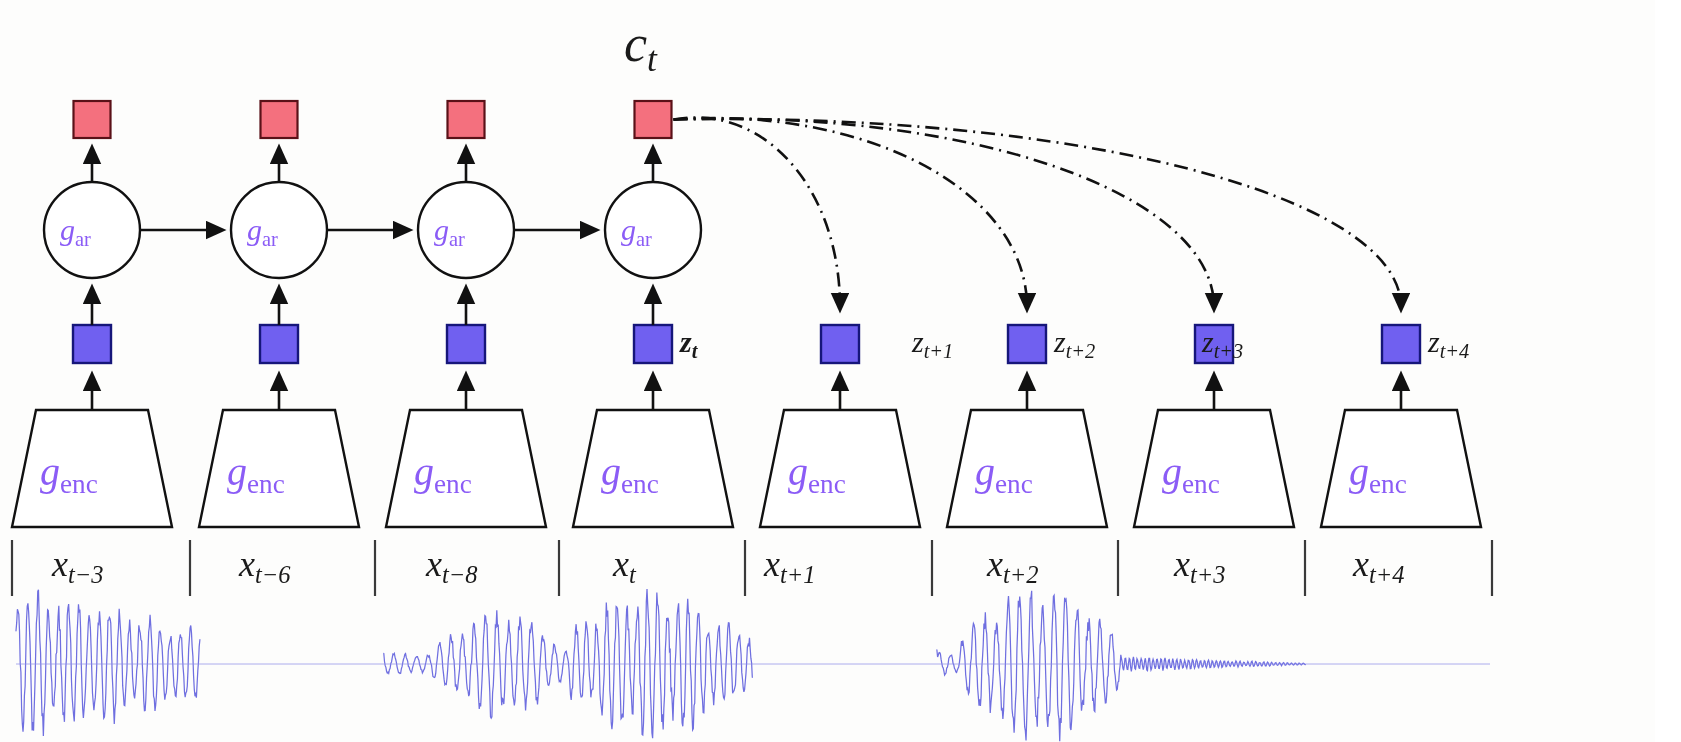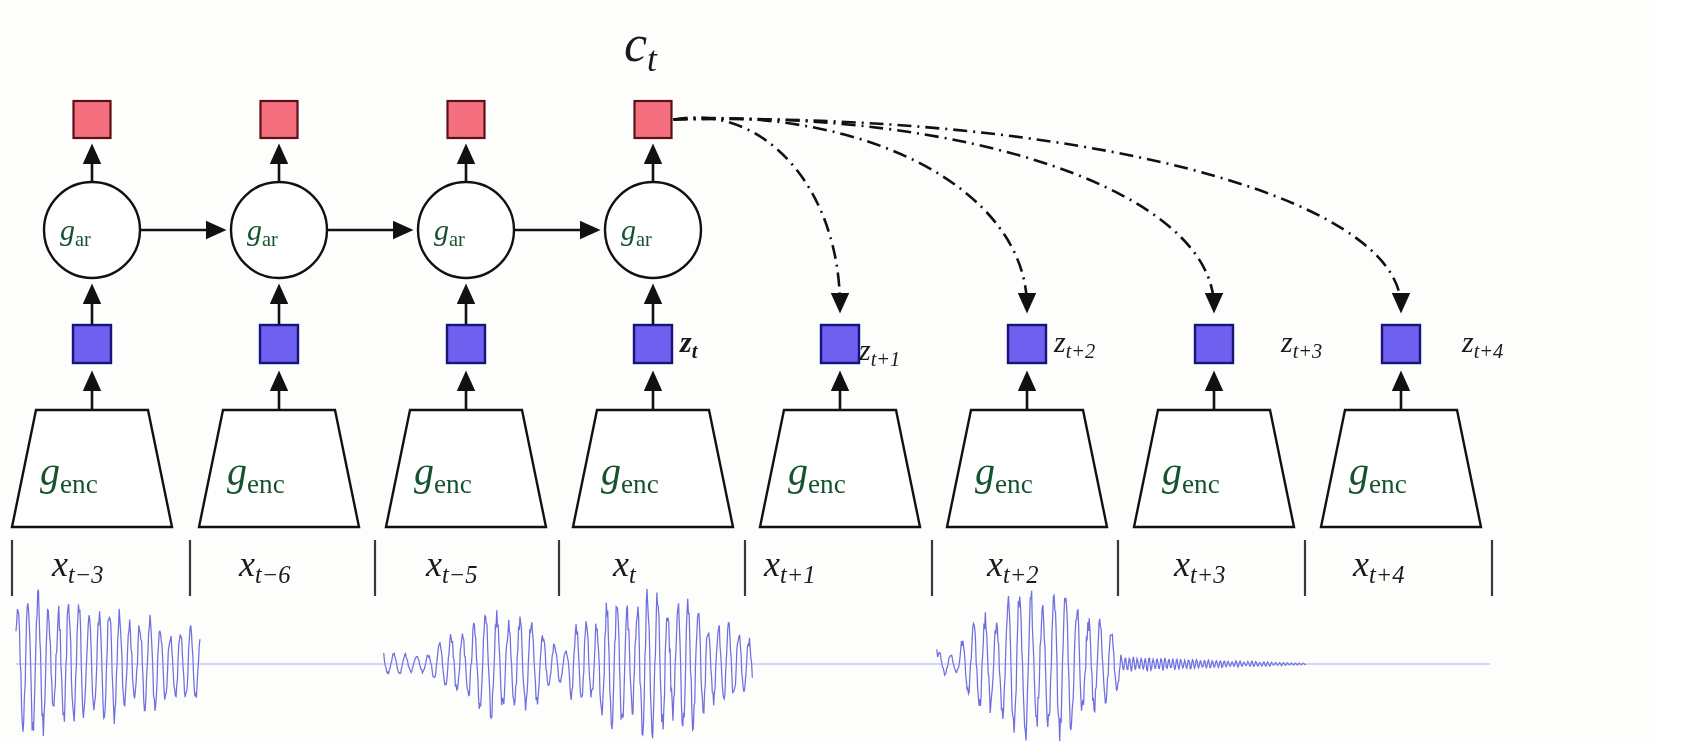--- a/index.html
+++ b/index.html
@@ -54,21 +54,21 @@
     font-style: normal;
   }
   
   .z-label { font-size: 30px; top: 327px; }
   
   .x-label { font-size: 36px; top: 546px; }
   
   .g-label {
     position: absolute;
     font-size: 30px;
-    color: #14532d;
+    color: #8b5cf6;
     white-space: nowrap;
     font-family: "Liberation Serif", "DejaVu Serif", serif;
   }
   .g-enc-label { font-size: 40px; }
 </style>
 </head>
 <body>
 
 <div id="stage">
 
@@ -171,32 +171,32 @@
 
   <div id="text-layer">
       <div class="g-label g-enc-label" style="left: 40px; top: 448px;"><span class="math-italic">g</span><span class="sub sub-up">enc</span></div>
       <div class="g-label" style="left: 60px; top: 213px;"><span class="math-italic">g</span><span class="sub sub-up">ar</span></div>
       <div class="lbl x-label" style="left: 52px;"><span class="math-italic">x</span><span class="sub">t−3</span></div>
       <div class="g-label g-enc-label" style="left: 227px; top: 448px;"><span class="math-italic">g</span><span class="sub sub-up">enc</span></div>
       <div class="g-label" style="left: 247px; top: 213px;"><span class="math-italic">g</span><span class="sub sub-up">ar</span></div>
       <div class="lbl x-label" style="left: 239px;"><span class="math-italic">x</span><span class="sub">t−6</span></div>
       <div class="g-label g-enc-label" style="left: 414px; top: 448px;"><span class="math-italic">g</span><span class="sub sub-up">enc</span></div>
       <div class="g-label" style="left: 434px; top: 213px;"><span class="math-italic">g</span><span class="sub sub-up">ar</span></div>
-      <div class="lbl x-label" style="left: 426px;"><span class="math-italic">x</span><span class="sub">t−5</span></div>
+      <div class="lbl x-label" style="left: 426px;"><span class="math-italic">x</span><span class="sub">t−8</span></div>
       <div class="g-label g-enc-label" style="left: 601px; top: 448px;"><span class="math-italic">g</span><span class="sub sub-up">enc</span></div>
       <div class="g-label" style="left: 621px; top: 213px;"><span class="math-italic">g</span><span class="sub sub-up">ar</span></div>
       <div class="lbl z-label" style="left: 680px; font-weight: bold;"><span class="math-italic">z</span><span class="sub">t</span></div>
       <div class="lbl x-label" style="left: 613px;"><span class="math-italic">x</span><span class="sub">t</span></div>
       <div class="g-label g-enc-label" style="left: 788px; top: 448px;"><span class="math-italic">g</span><span class="sub sub-up">enc</span></div>
-      <div class="lbl z-label" style="left: 859px; margin-top: 8px;"><span class="math-italic">z</span><span class="sub">t+1</span></div>
+      <div class="lbl z-label" style="left: 912px;"><span class="math-italic">z</span><span class="sub">t+1</span></div>
       <div class="lbl x-label" style="left: 764px;"><span class="math-italic">x</span><span class="sub">t+1</span></div>
       <div class="g-label g-enc-label" style="left: 975px; top: 448px;"><span class="math-italic">g</span><span class="sub sub-up">enc</span></div>
       <div class="lbl z-label" style="left: 1054px;"><span class="math-italic">z</span><span class="sub">t+2</span></div>
       <div class="lbl x-label" style="left: 987px;"><span class="math-italic">x</span><span class="sub">t+2</span></div>
       <div class="g-label g-enc-label" style="left: 1162px; top: 448px;"><span class="math-italic">g</span><span class="sub sub-up">enc</span></div>
-      <div class="lbl z-label" style="left: 1281px;"><span class="math-italic">z</span><span class="sub">t+3</span></div>
+      <div class="lbl z-label" style="left: 1202px;"><span class="math-italic">z</span><span class="sub">t+3</span></div>
       <div class="lbl x-label" style="left: 1174px;"><span class="math-italic">x</span><span class="sub">t+3</span></div>
       <div class="g-label g-enc-label" style="left: 1349px; top: 448px;"><span class="math-italic">g</span><span class="sub sub-up">enc</span></div>
-      <div class="lbl z-label" style="left: 1462px;"><span class="math-italic">z</span><span class="sub">t+4</span></div>
+      <div class="lbl z-label" style="left: 1428px;"><span class="math-italic">z</span><span class="sub">t+4</span></div>
       <div class="lbl x-label" style="left: 1353px;"><span class="math-italic">x</span><span class="sub">t+4</span></div>
     </div>
 
 </div>
 
 </body></html>

